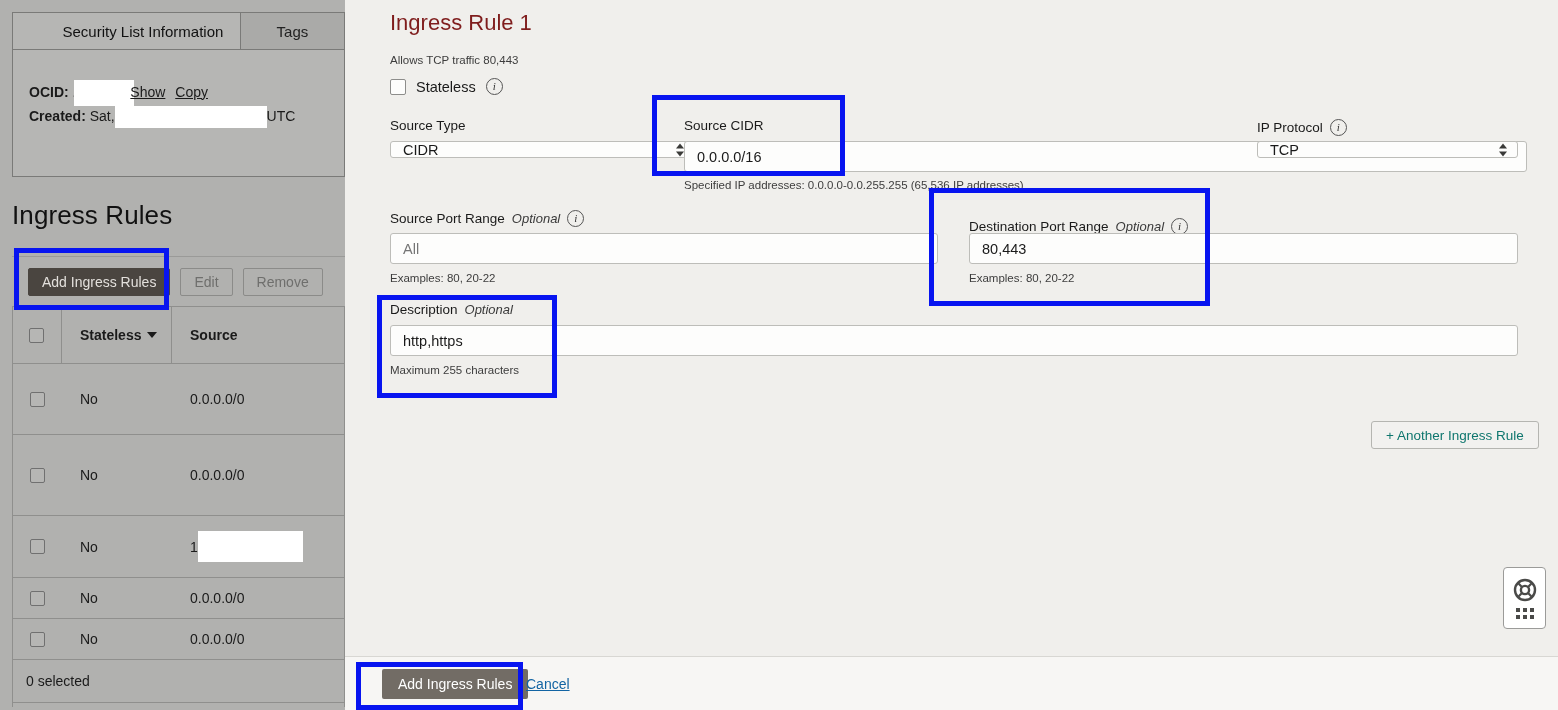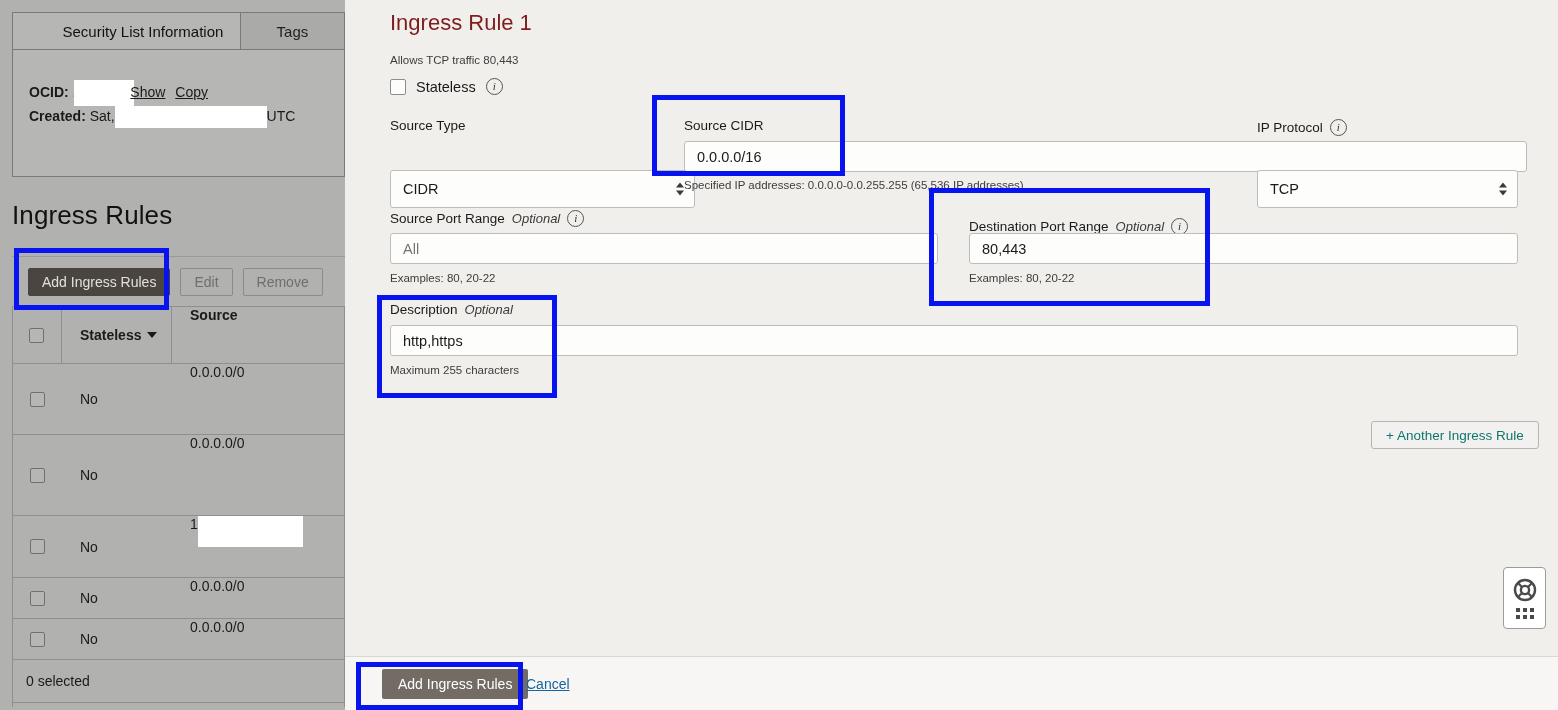--- a/index.html
+++ b/index.html
@@ -138,21 +138,21 @@
     display: flex;
     align-items: center;
     border-bottom: 1px solid #8f8f8d;
     box-sizing: border-box;
     font-size: 14px;
     color: #1a1a1a;
   }
   .trow.head { height: 57px; font-weight: bold; }
   .c-chk  { width: 50px; display: flex; align-items: center; justify-content: center; height: 100%; box-sizing: border-box; }
   .c-sl   { width: 110px; padding-left: 18px; box-sizing: border-box; height:100%; display:flex; align-items:center;}
-  .c-src  { flex: 1; padding-left: 18px; box-sizing: border-box; height:100%; display:flex; }
+  .c-src  { flex: 1; padding-left: 18px; box-sizing: border-box; height:100%; display:flex; align-items:center;}
   .trow.head .c-chk { border-right: 1px solid #8f8f8d; }
   .trow.head .c-sl  { border-right: 1px solid #8f8f8d; }
   .cbox {
     width: 15px; height: 15px;
     border: 1px solid #707070;
     background: #b6b6b4;
     border-radius: 2px;
     box-sizing: border-box;
     cursor: pointer;
   }
@@ -266,31 +266,30 @@
     font-size: 14.5px;
     color: #1a1a1a;
     padding: 0 12px;
     line-height: 29px;
     outline: none;
   }
   .inp.ph { color: #c2410c; }
   .sel-wrap {
     position: absolute;
     box-sizing: border-box;
-    height: 38px;
+    height: 17px;
     background: #fdfdfc;
     border: 1px solid #bdbdb9;
     border-radius: 3px;
     display: flex;
     align-items: center;
     padding: 0 12px;
     font-size: 14.5px;
     color: #1a1a1a;
     cursor: pointer;
-    margin-top: 29px;
   }
   .sel-arrows {
     position: absolute;
     right: 10px; top: 50%;
     transform: translateY(-50%);
     display: flex; flex-direction: column;
     gap: 3px;
     line-height: 0;
   }
   .ar-up, .ar-dn { width: 0; height: 0; border-left: 4px solid transparent; border-right: 4px solid transparent; }

